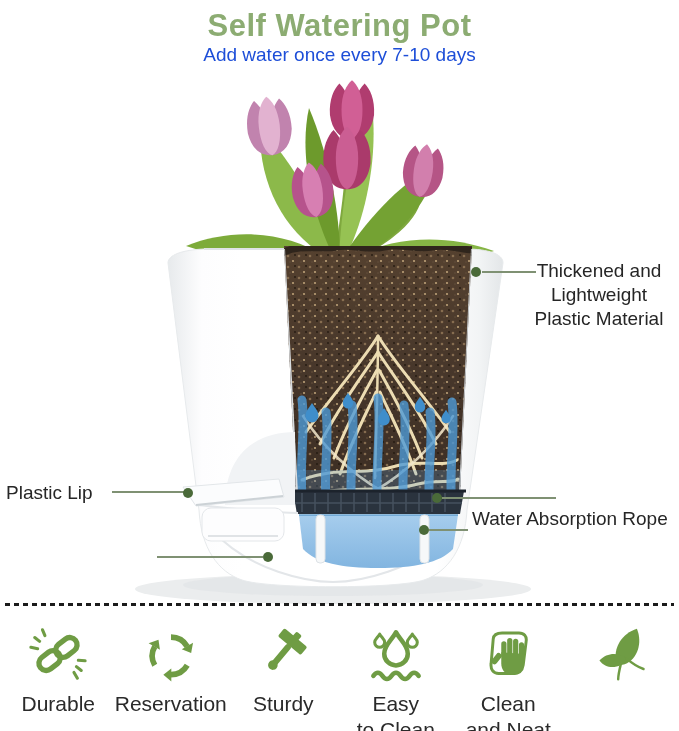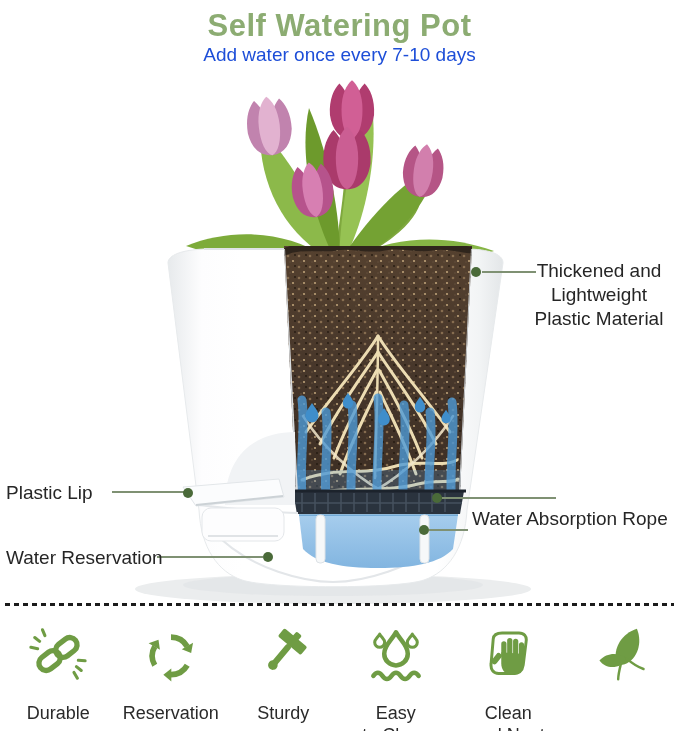--- a/index.html
+++ b/index.html
@@ -24,22 +24,22 @@
   #co-rope{top:488px;left:472px;margin-top:19px;}
   #co-reserv{top:546px;left:6px;}
   .divider{
     position:absolute;top:603px;left:5px;right:5px;height:2.5px;
     background:repeating-linear-gradient(90deg,#1b1b1b 0 5px,transparent 5px 9px);
   }
   .features{position:absolute;top:623px;left:2px;right:2px;display:flex;}
   .feature{flex:1;display:flex;flex-direction:column;align-items:center;}
   .f-icon{height:66px;display:flex;align-items:flex-start;justify-content:center;}
   .f-label{
-    font-size:18px;color:#2a2a2a;text-align:center;white-space:pre;
-    line-height:1.22;margin-top:14px;
+    font-size:21px;color:#2a2a2a;text-align:center;white-space:pre;
+    line-height:1.22;margin-top:2px;
   }
   .ic-f{fill:var(--icon-green,#6f9c44);}
   .ic-s{stroke:var(--icon-green,#6f9c44);fill:none;}
   .co-line{stroke:var(--callout-line,#7f9173);stroke-width:2;}
   .co-dot{fill:var(--callout-dot,#4a6a39);}
 </style>
 </head>
 <body>
 
 <div class="stage">
@@ -196,21 +196,20 @@
       <line class="co-line" x1="157" y1="557" x2="263" y2="557"></line>
       <circle class="co-dot" cx="268" cy="557" r="5"></circle>
     </g>
   </svg>
 
   <div class="callout" id="co-plastic">Thickened and
 Lightweight
 Plastic Material</div>
   <div class="callout" id="co-lip">Plastic Lip</div>
   <div class="callout" id="co-rope">Water Absorption Rope</div>
-  <div class="callout" id="co-reserv">Water Reservation</div>
 
   <div class="divider"></div>
 
   <div class="features">
 
     <div class="feature">
       <div class="f-icon">
         <svg width="62" height="62" viewBox="0 0 64 64">
           <g class="ic-s" stroke-width="5.5" stroke-linecap="round" transform="rotate(-38 32 32)">
             <rect x="9" y="24.5" width="24" height="15" rx="7.5"></rect>

